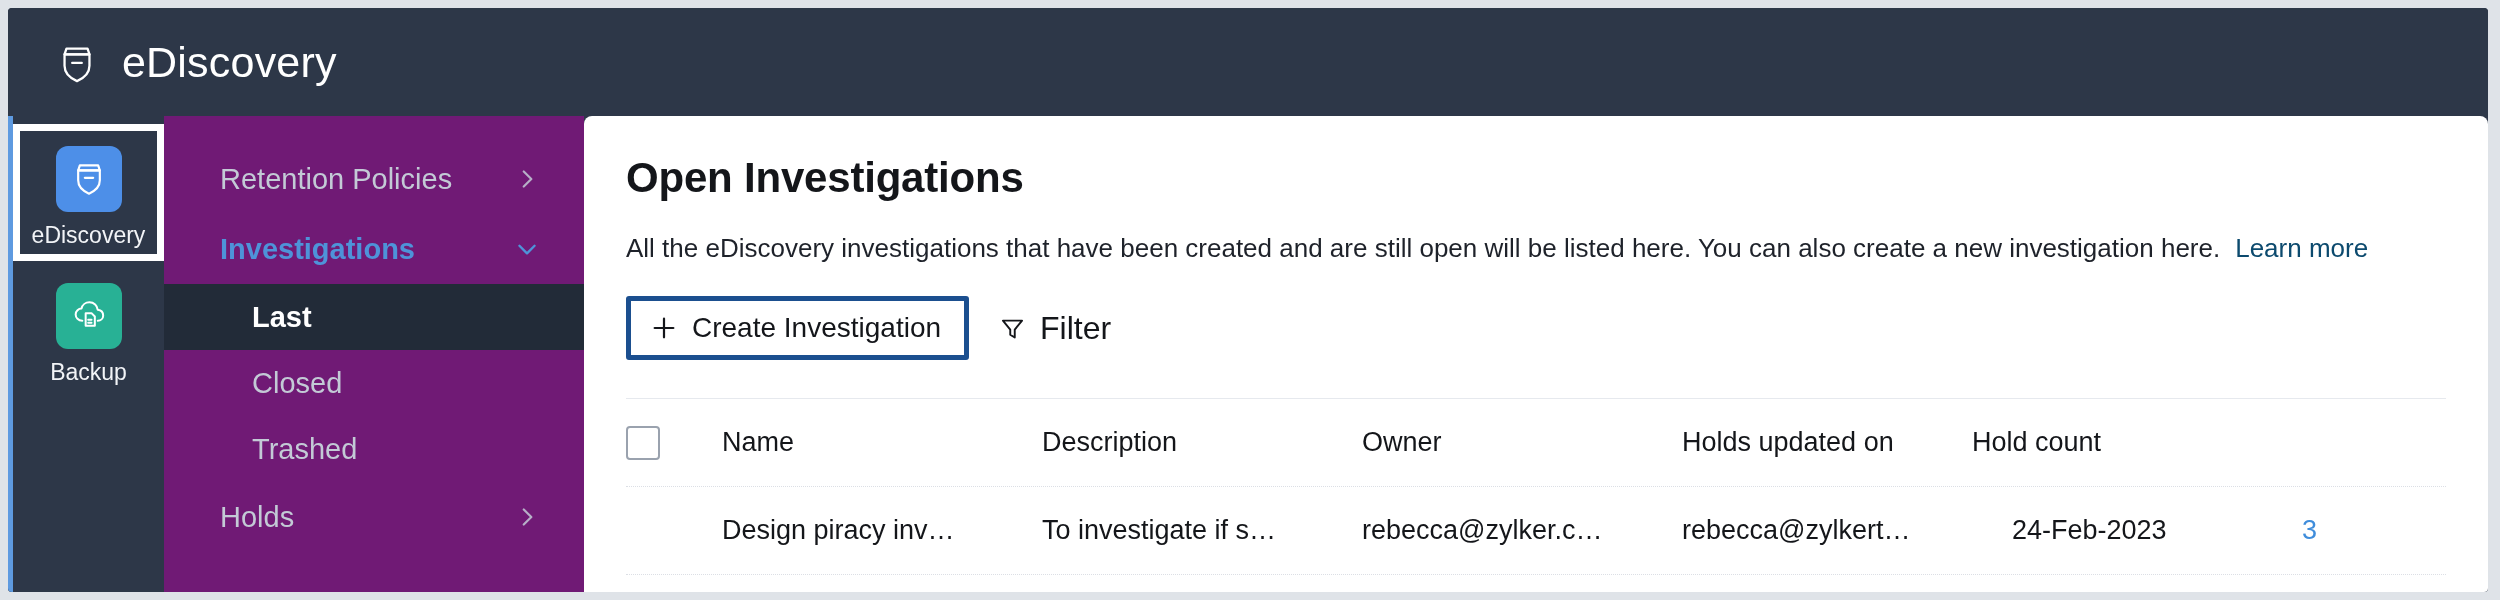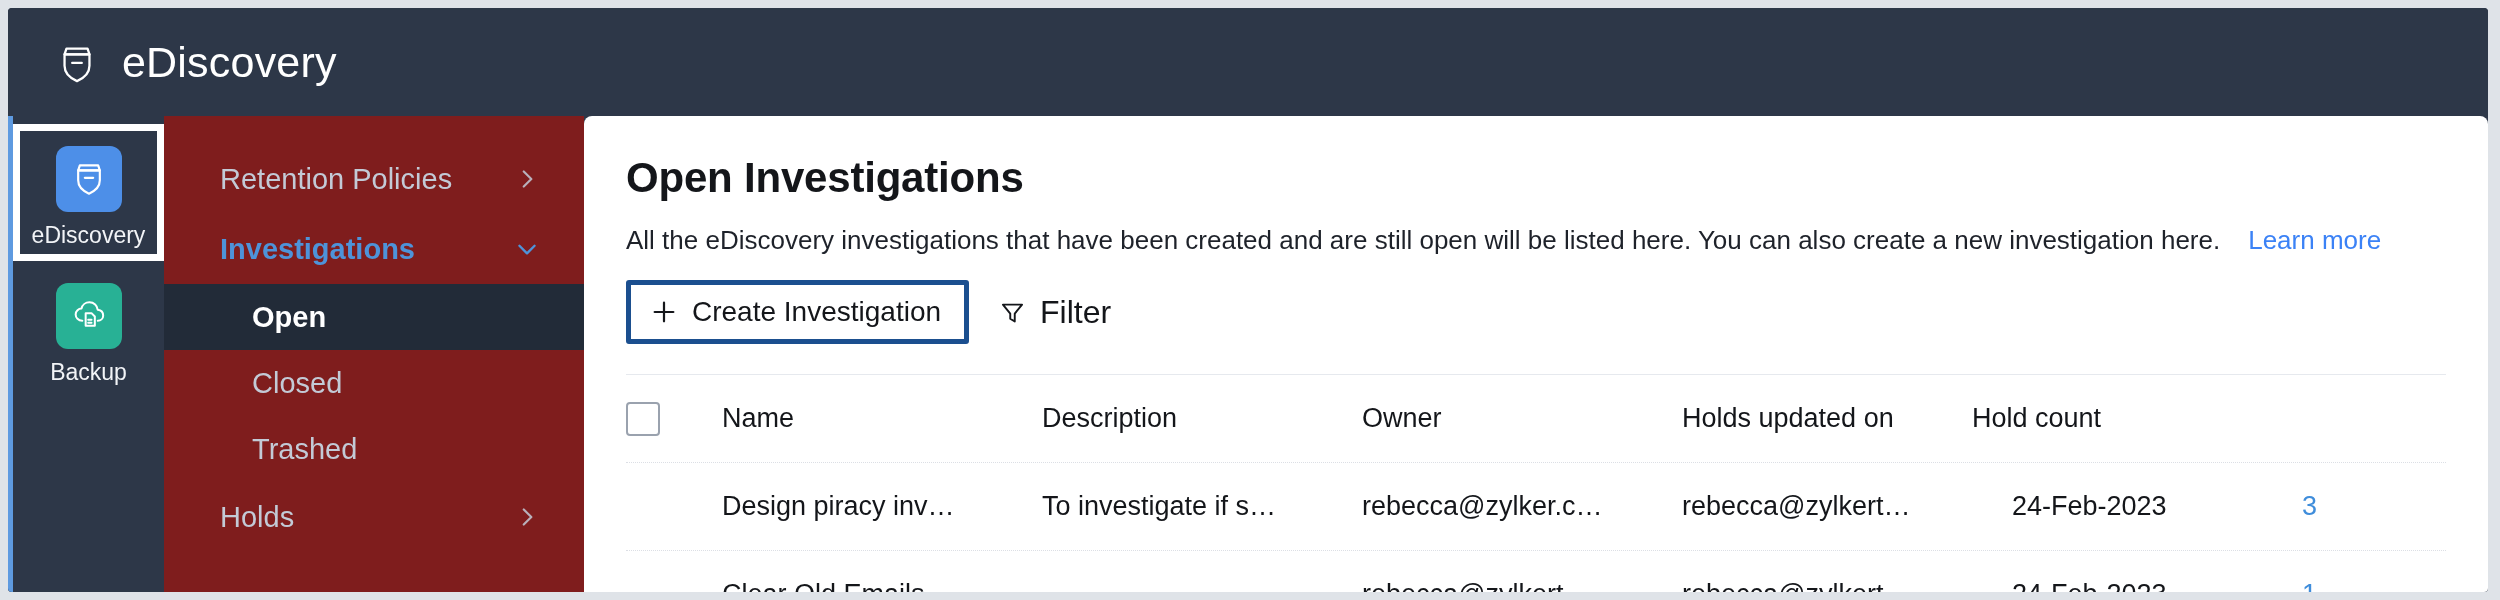--- a/index.html
+++ b/index.html
@@ -79,21 +79,21 @@
     color: #f2f4f7;
     font-size: 23px;
     line-height: 1;
     white-space: nowrap;
   }
 
   
   .subnav {
     width: 420px;
     flex: 0 0 420px;
-    background: #7f1d1d;
+    background: #701a75;
     padding-top: 28px;
   }
   .nav-row {
     height: 70px;
     display: flex;
     align-items: center;
     justify-content: space-between;
     padding: 0 44px 0 56px;
   }
   .nav-row .nav-text {
@@ -125,38 +125,39 @@
   }
   .card {
     margin: 0 0 0 0;
     background: #ffffff;
     border-radius: 8px 8px 0 0;
     width: 100%;
     padding: 38px 42px 0 42px;
     display: flex;
     flex-direction: column;
     min-width: 0;
+    gap: 8px;
   }
   .page-title {
     font-size: 42px;
     font-weight: 700;
     color: #14161a;
     letter-spacing: -.2px;
     line-height: 1.15;
   }
   .page-desc {
     margin-top: 22px;
     font-size: 26px;
     color: #1e222a;
     line-height: 1.3;
     white-space: nowrap;
   }
   .learn-more {
-    color: #3b82f6;
-    margin-left: 28px;
+    color: #0c4a6e;
+    margin-left: 15px;
     text-decoration: none;
     cursor: pointer;
   }
 
   
   .actions {
     margin-top: 22px;
     display: flex;
     align-items: center;
     gap: 24px;
@@ -289,21 +290,21 @@
         <div class="nav-row active-group">
           <span class="nav-text">Investigations</span>
           <span class="chev blue">
             <svg width="26" height="26" viewBox="0 0 24 24" fill="none" stroke="#4e93d9" stroke-width="2.2" stroke-linecap="round" stroke-linejoin="round">
                 <path d="M5 9 L12 16 L19 9"></path>
               </svg>
           </span>
         </div>
 
         <div class="nav-sub selected">
-          <span class="nav-text">Open</span>
+          <span class="nav-text">Last</span>
         </div>
         <div class="nav-sub">
           <span class="nav-text">Closed</span>
         </div>
         <div class="nav-sub">
           <span class="nav-text">Trashed</span>
         </div>
 
         <div class="nav-row">
           <span class="nav-text">Holds</span>

